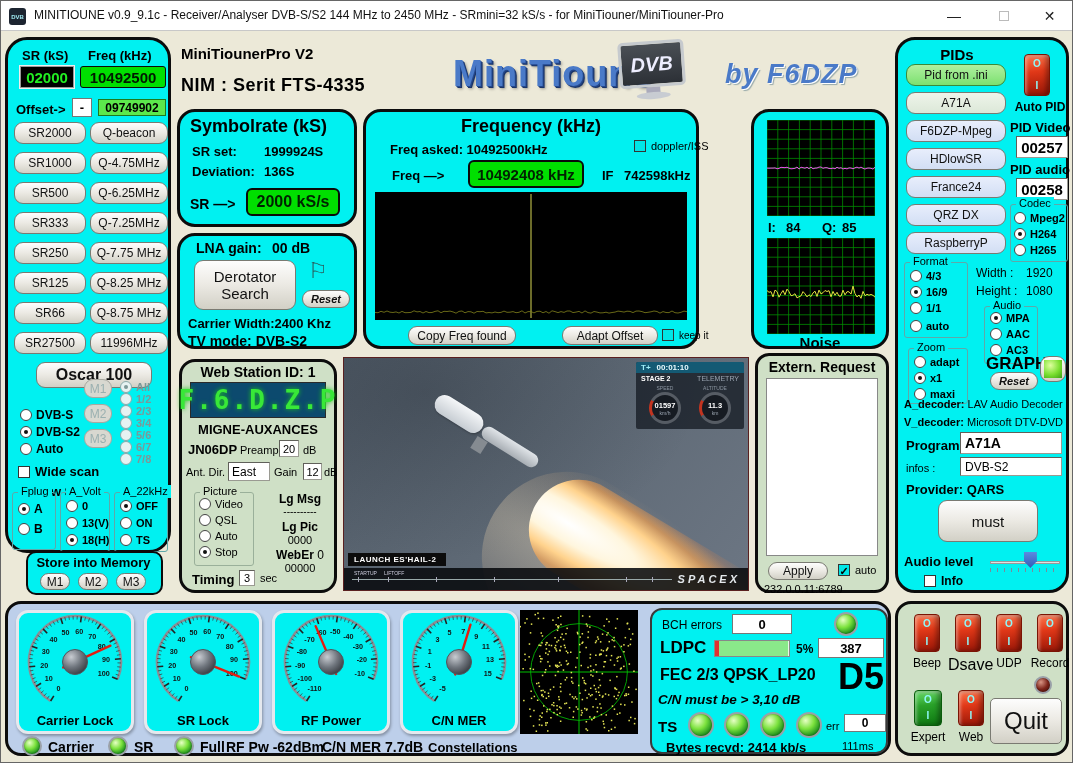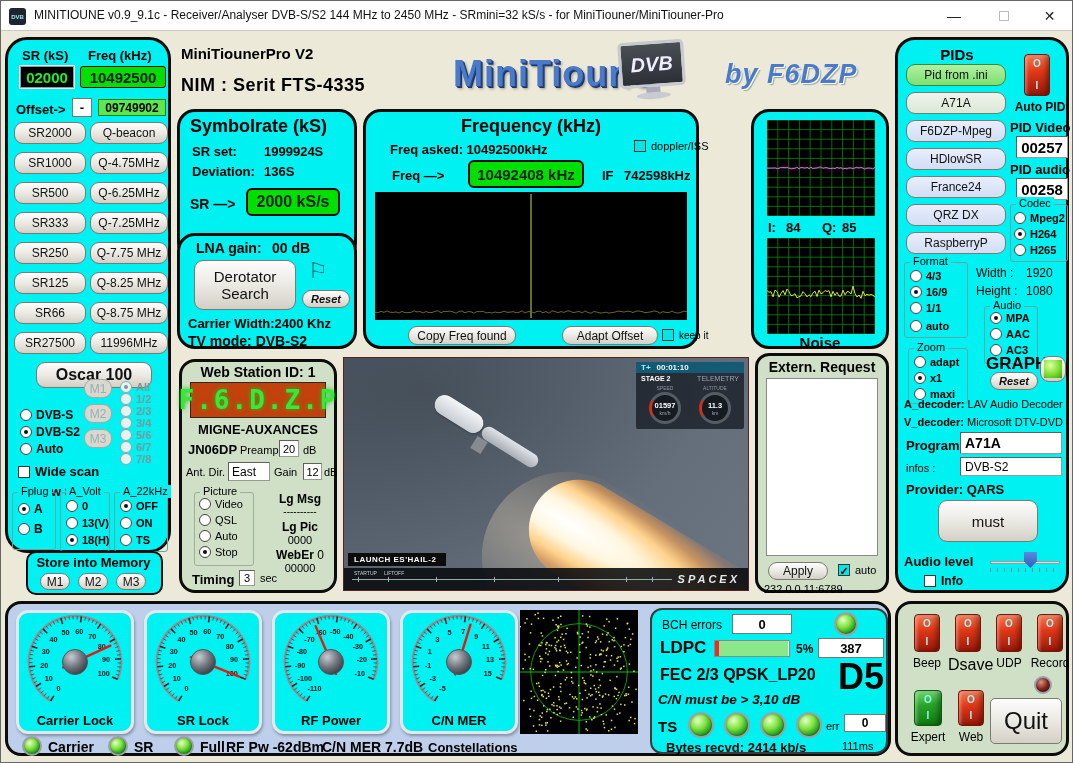--- a/index.html
+++ b/index.html
@@ -30,21 +30,21 @@
 .led{position:absolute;border-radius:50%;background:radial-gradient(circle at 35% 30%,#e6ffc4,#7ce23e 40%,#23961f 72%,#0b520b);border:2px solid #9aa0a8;box-shadow:inset 0 0 2px rgba(0,0,0,.45)}
 .led.dark{background:radial-gradient(circle at 35% 30%,#d89484,#7e241a 52%,#380a06)}
 .fieldv{position:absolute;background:#fff;border:1px solid #777;display:flex;align-items:center;justify-content:center;font-weight:700}
 .sw{position:absolute;border-radius:4px;display:flex;flex-direction:column;align-items:center;justify-content:space-between;padding:4px 0 5px;color:#8ff8f8;font-weight:700;font-size:10px;line-height:9px}
 .sw.red{background:linear-gradient(173deg,#ff7a50,#e03818 42%,#9c1808 96%);box-shadow:inset -3px 0 5px rgba(0,0,0,.35),inset 2px 2px 3px rgba(255,255,255,.35);border:1px solid #7a1404}
 .sw.grn{background:linear-gradient(173deg,#6ee06e,#2aa22a 42%,#0f7a12 96%);box-shadow:inset -3px 0 5px rgba(0,0,0,.35),inset 2px 2px 3px rgba(255,255,255,.35);border:1px solid #0a5c0c}
 .gtile{position:absolute;background:#00f1f1;border:3px solid #e4e8ee;border-radius:12px;box-shadow:1px 2px 3px rgba(0,0,0,.3)}
 .scope{position:absolute;background:#000}
 .gval{position:absolute;background:#00df00;border:2px solid #0a0a0a;border-radius:6px;display:flex;align-items:center;justify-content:center;font-weight:700;color:#002200}
 .dval{position:absolute;background:#000;border:1px solid #999;outline:1px solid #eee;display:flex;align-items:center;justify-content:center;font-weight:700;color:#22ee22}
-.sevseg{position:absolute;background:#c2410c;border:1px solid #2a2a2a;display:flex;align-items:center;justify-content:center;font-family:"DejaVu Sans Mono",monospace;font-weight:700;color:#38e838;text-shadow:0 0 5px #1ec41e;letter-spacing:2px}
+.sevseg{position:absolute;background:#0c4a6e;border:1px solid #2a2a2a;display:flex;align-items:center;justify-content:center;font-family:"DejaVu Sans Mono",monospace;font-weight:700;color:#38e838;text-shadow:0 0 5px #1ec41e;letter-spacing:2px}
 .titlebar{position:absolute;left:0;top:0;width:1071px;height:30px;background:#fff;border-bottom:1px solid #c8c8c8;display:flex;align-items:center;z-index:5}
 .lbl{position:absolute;white-space:nowrap}
 .logo-txt{font-weight:700;font-size:36px;color:#4a7ac8;letter-spacing:1px;text-shadow:1px 1px 0 #24488c,2px 2px 0 #1a3468,3px 3px 3px rgba(0,0,0,.35)}
 .byline{font-weight:700;font-style:italic;font-size:27px;color:#4a7ac8;text-shadow:1px 1px 0 #fff,2px 2px 1px #9aa;letter-spacing:1px}
 .video{position:absolute;left:342px;top:356px;width:406px;height:234px;background:linear-gradient(128deg,#525d69,#5d6874 45%,#6c7683 100%);overflow:hidden;border:1px solid #5a2020}
 .tele{position:absolute;right:4px;top:4px;width:108px;background:rgba(26,32,40,.82);border-radius:2px;color:#fff}
 .tg{position:relative;width:32px;height:32px;border-radius:50%;background:conic-gradient(from 240deg,#c23420 0 60deg,#565c64 60deg 360deg)}
 .tgi{position:absolute;inset:3px;border-radius:50%;background:#161b22;display:flex;flex-direction:column;align-items:center;justify-content:center}
 .vbar{position:absolute;left:0;bottom:0;width:100%;height:22px;background:rgba(8,10,14,.88)}
 .launchbar{position:absolute;left:4px;bottom:24px;background:#0c0c0c;color:#fff;font-size:8px;font-weight:700;padding:2px 10px 2px 6px;letter-spacing:.5px}
@@ -213,21 +213,21 @@
 <div class="lbl b" style="left:180px;top:44px;font-size:15px">MiniTiounerPro V2</div>
 <div class="lbl b" style="left:180px;top:74px;font-size:18px;letter-spacing:.5px">NIM : Serit FTS-4335</div>
 <div class="lbl logo-txt" style="left:452px;top:52px">MiniTioune</div>
 <div class="abs" style="left:618px;top:40px;width:66px;height:58px;transform:rotate(-4deg)">
   <div class="abs ctr" style="left:0;top:0;width:66px;height:46px;background:linear-gradient(#4a4f55,#2c3036);border:3px solid #c6cace;border-radius:5px;color:#eef;font-weight:700;font-style:italic;font-size:20px">DVB</div>
   <div class="abs" style="left:26px;top:46px;width:14px;height:6px;background:#aab"></div>
   <div class="abs" style="left:16px;top:51px;width:34px;height:7px;background:#c8ccd2;border-radius:50%"></div>
 </div>
 <div class="lbl byline" style="left:724px;top:58px">by F6DZP</div>
 
-<div class="panel" style="left:176px;top:108px;width:180px;height:152px">
+<div class="panel" style="left:176px;top:108px;width:180px;height:118px">
   <div class="lbl b" style="left:10px;top:4px;font-size:18px">Symbolrate (kS)</div>
   <div class="lbl b" style="left:12px;top:32px;font-size:13px">SR set:</div>
   <div class="lbl b" style="left:84px;top:32px;font-size:13px">1999924S</div>
   <div class="lbl b" style="left:12px;top:52px;font-size:13px">Deviation:</div>
   <div class="lbl b" style="left:84px;top:52px;font-size:13px">136S</div>
   <div class="lbl b" style="left:10px;top:84px;font-size:14px">SR —&gt;</div>
   <div class="gval" style="left:66px;top:76px;width:94px;height:28px;font-size:16px">2000 kS/s</div>
 </div>
 
 <div class="panel" style="left:176px;top:232px;width:180px;height:116px">

